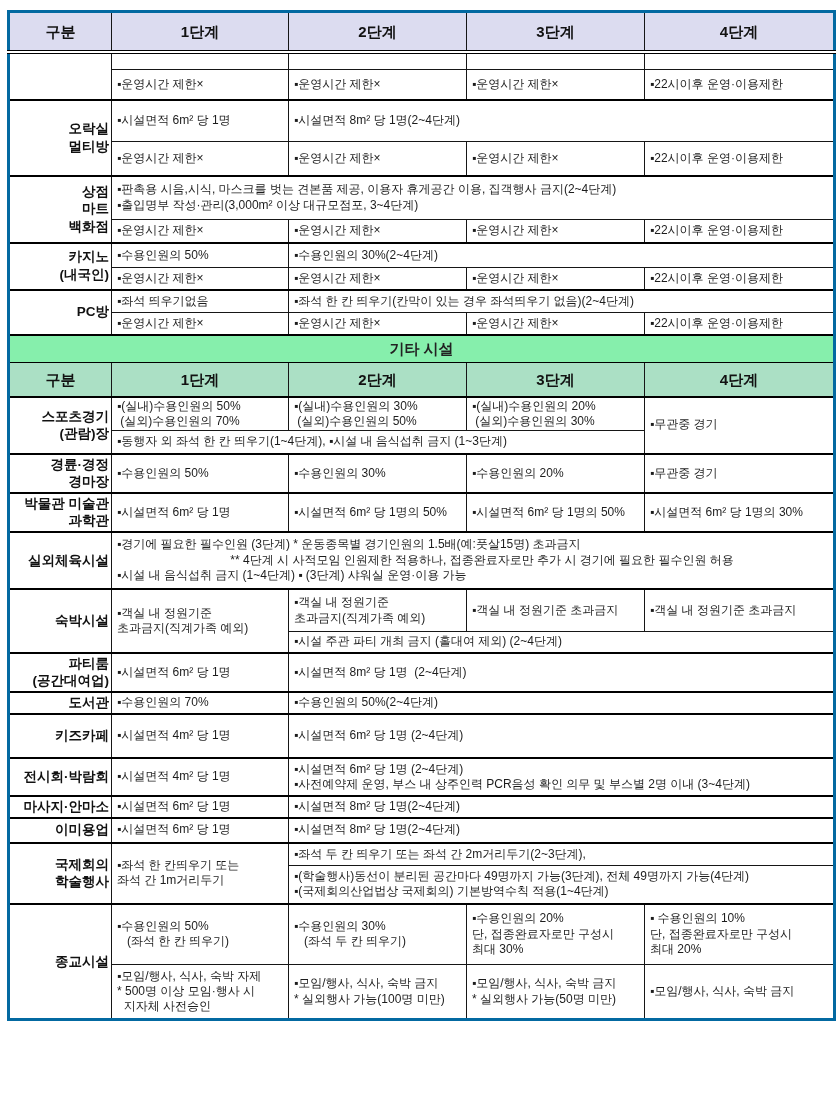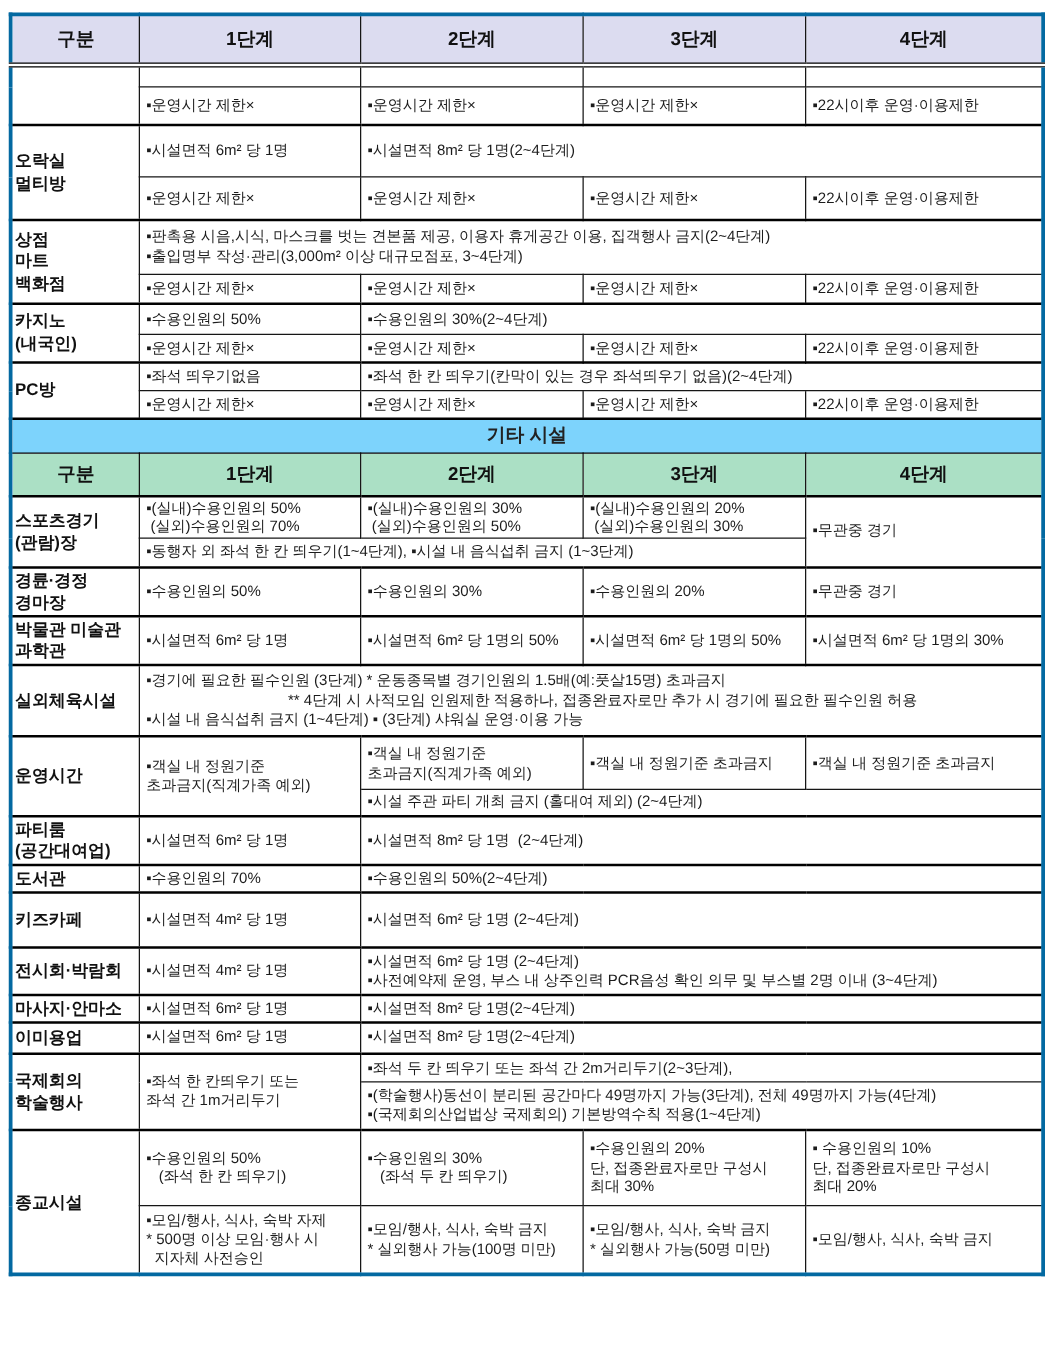--- a/index.html
+++ b/index.html
@@ -5,25 +5,25 @@
   html,body{margin:0;padding:0;background:#ffffff;width:840px;height:1093px;
     font-family:"Liberation Sans","DejaVu Sans",sans-serif;color:#1c1c1c;}
   .page{position:relative;width:840px;height:1093px;overflow:hidden;}
   table.rules{border-collapse:collapse;table-layout:fixed;width:826px;
     margin:10px 0 0 7px;border:3px solid #0369a1;}
   td,th{border:1px solid #161616;padding:1px 4px;vertical-align:middle;
     font-size:12px;line-height:1.28;overflow:hidden;}
   th{background:#dcdcf0;font-size:15px;font-weight:bold;text-align:center;padding:2px;color:#111;}
   tr.hdr1 th{border-bottom:4px double #000;}
   tr.hdr2 th{background:#abe0c5;border-bottom:2px solid #000;}
-  td.cat{font-weight:bold;text-align:left;font-size:13.5px;line-height:1.3;
+  td.cat{font-weight:bold;text-align:right;font-size:13.5px;line-height:1.3;
     white-space:pre-wrap;padding:1px 2px;color:#111;}
   td.c{white-space:pre-wrap;text-align:left;padding:1px 3px 1px 5px;}
   tr.gt>td,tr.gt>th{border-top:2px solid #000;}
-  tr.band td{background:#7dd3fc;font-weight:bold;text-align:center;font-size:15px;
+  tr.band td{background:#86efac;font-weight:bold;text-align:center;font-size:15px;
     color:#222;border-top:2px solid #000;border-bottom:1px solid #000;padding:3px;}
   .footnote{width:822px;margin:6px 0 0 10px;font-size:14.5px;line-height:1.3;
     white-space:pre-wrap;color:#1c1c1c;letter-spacing:-0.3px;}
 </style>
 </head>
 <body>
 
 <div class="page">
   <table class="rules">
     <colgroup>
@@ -155,21 +155,21 @@
     </tr>
 
     <tr class="gt" style="height:57px">
       <td class="cat">실외체육시설</td>
       <td class="c" colspan="4">▪경기에 필요한 필수인원 (3단계) * 운동종목별 경기인원의 1.5배(예:풋살15명) 초과금지
                                   ** 4단계 시 사적모임 인원제한 적용하나, 접종완료자로만 추가 시 경기에 필요한 필수인원 허용
 ▪시설 내 음식섭취 금지 (1~4단계) ▪ (3단계) 샤워실 운영·이용 가능</td>
     </tr>
 
     <tr class="gt" style="height:43px">
-      <td class="cat" rowspan="2">운영시간</td>
+      <td class="cat" rowspan="2">숙박시설</td>
       <td class="c" rowspan="2">▪객실 내 정원기준
 초과금지(직계가족 예외)</td>
       <td class="c">▪객실 내 정원기준
 초과금지(직계가족 예외)</td>
       <td class="c">▪객실 내 정원기준 초과금지</td>
       <td class="c">▪객실 내 정원기준 초과금지</td>
     </tr>
     <tr style="height:21px">
       <td class="c" colspan="3">▪시설 주관 파티 개최 금지 (홀대여 제외) (2~4단계)</td>
     </tr>

